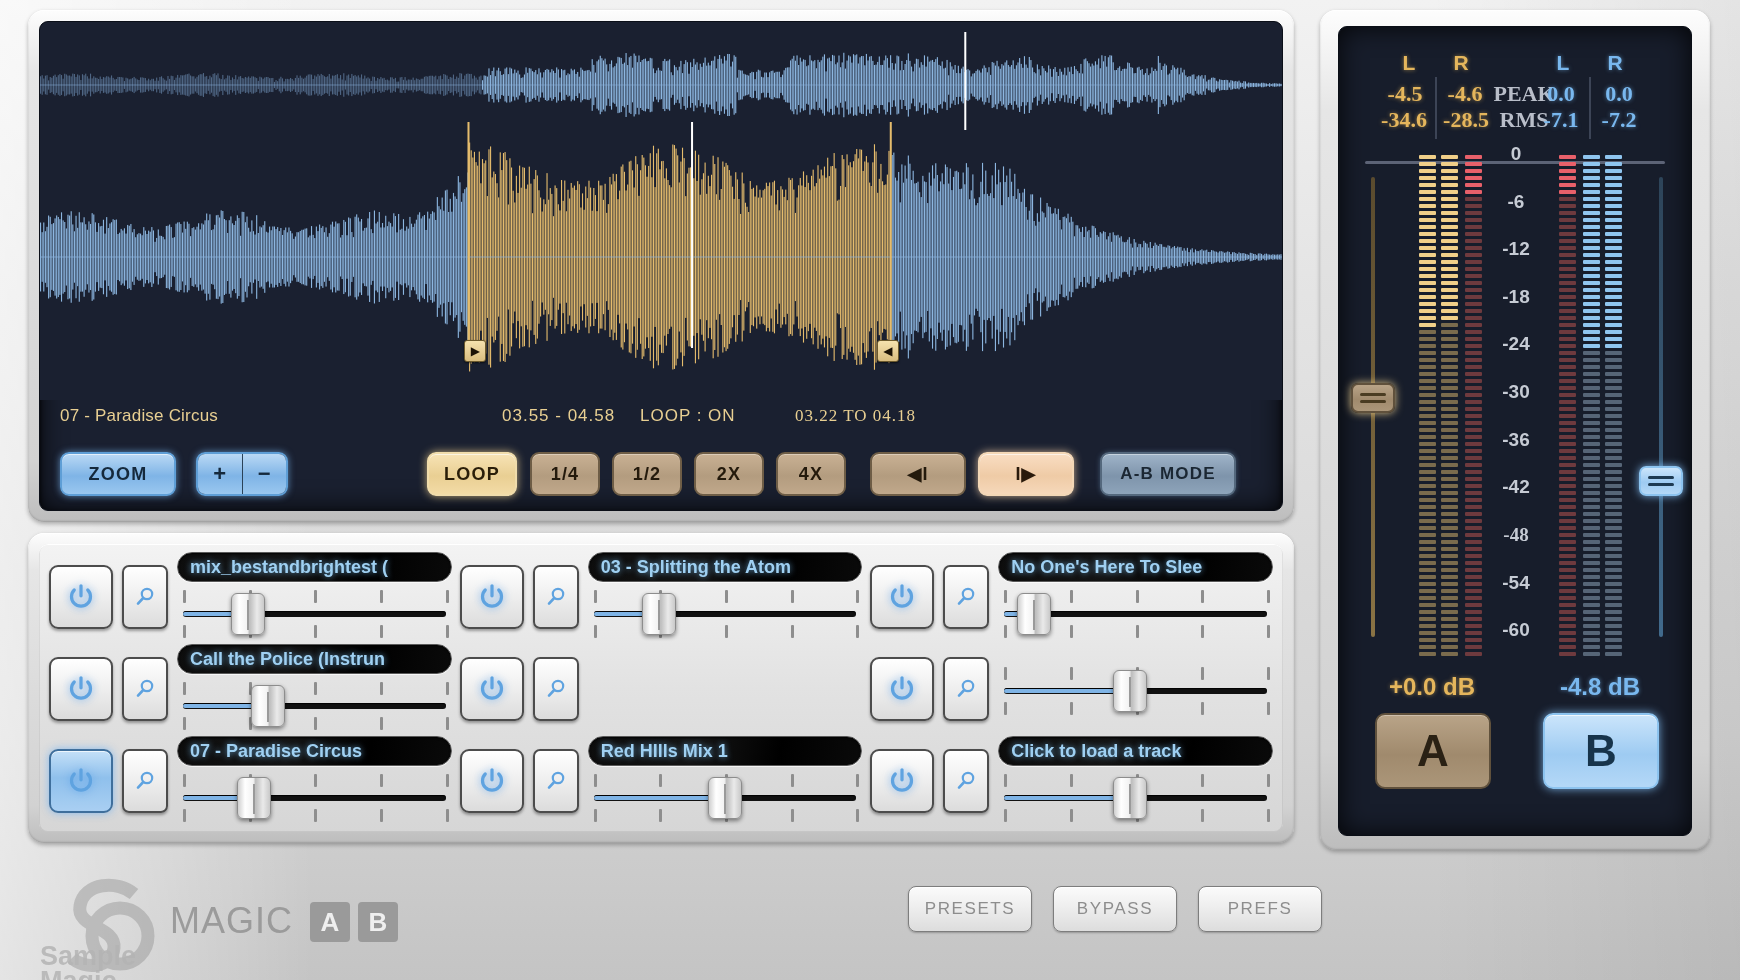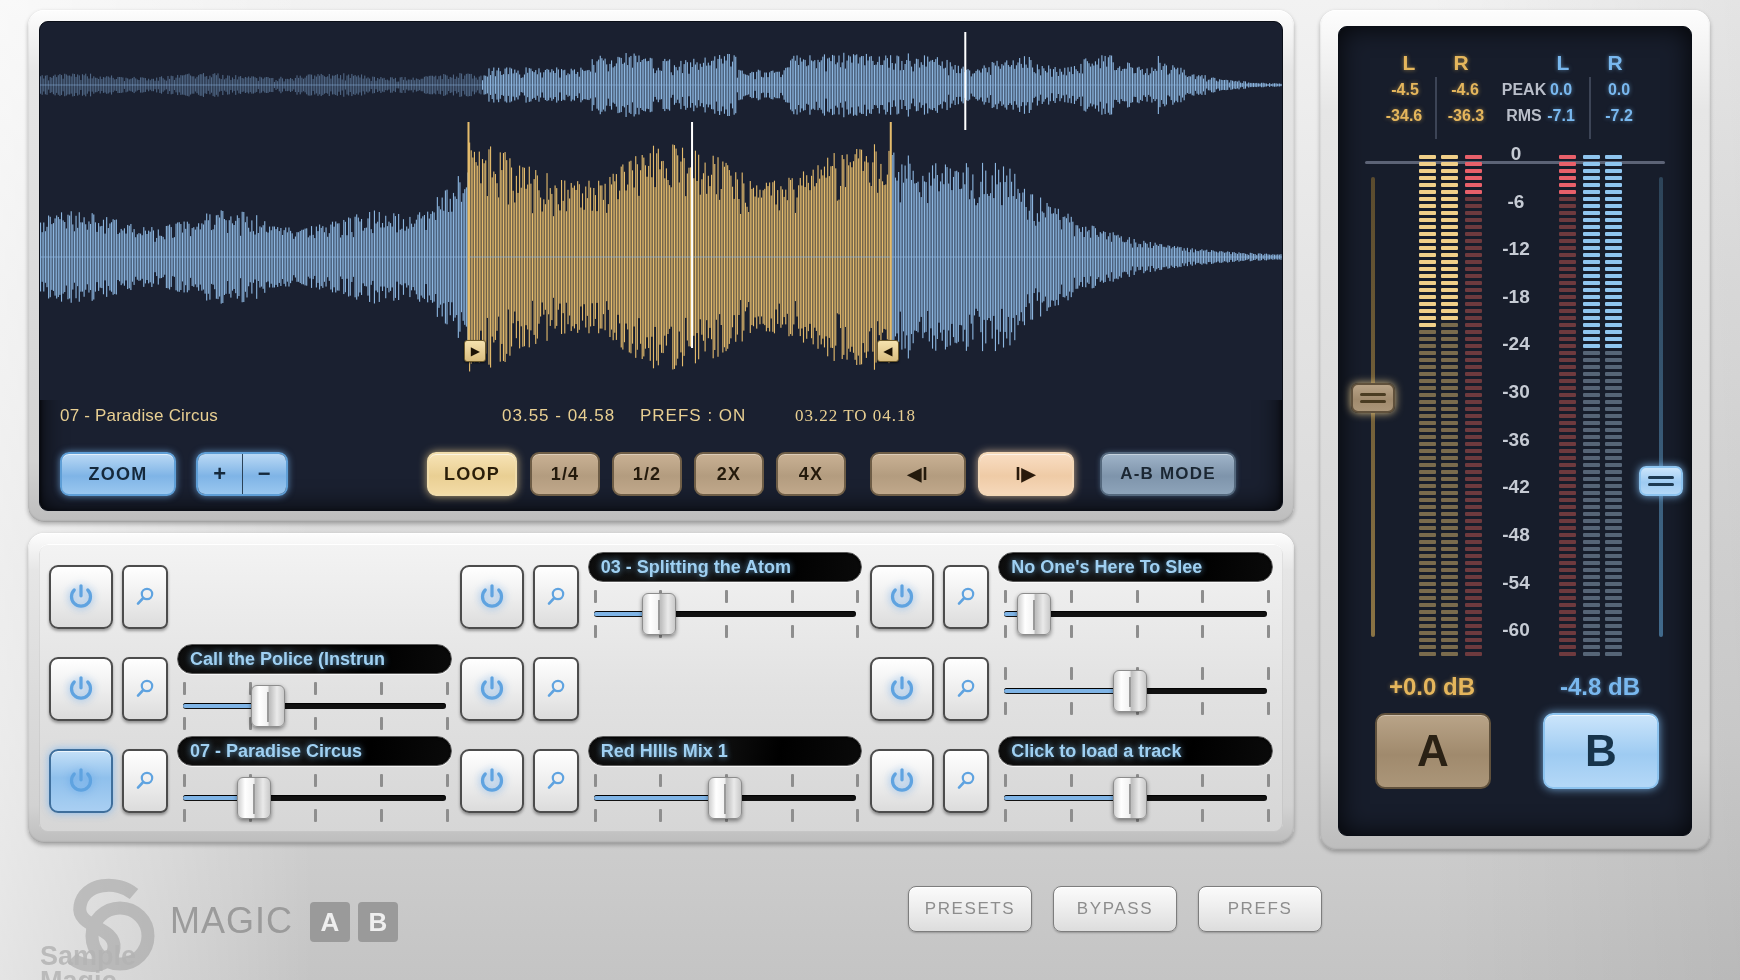--- a/index.html
+++ b/index.html
@@ -196,21 +196,21 @@
   #meter-screen{
     position:absolute; left:18px; top:16px; width:354px; height:810px;
     border-radius:9px; overflow:hidden;
     background:#171d2b;
     border:1px solid #0a0e16;
     box-shadow: inset 0 0 26px rgba(0,0,0,.85);
   }
   .readout{ position:absolute; left:0; right:0; top:24px; height:88px; }
   .ro-col{ position:absolute; text-align:center; font-weight:bold; }
   .ro-lab{ font-size:21px; }
-  .ro-val{ font-size:16px; }
+  .ro-val{ font-size:22px;font-family:Liberation Serif, serif; }
   .amber{ color:#e5b65c; text-shadow:0 0 4px rgba(225,180,90,.6);}
   .blue{ color:#79b8ef; text-shadow:0 0 4px rgba(120,185,240,.6);}
   .grey{ color:#b9bec9; }
   .ro-sep{
     position:absolute; width:2px; background:#3c4456; top:26px; height:62px;
   }
   .ro-underline{
     position:absolute; left:26px; right:26px; top:110px; height:3px;
     background:#5c6376; border-radius:2px;
   }
@@ -1843,21 +1843,21 @@
                 <line x1="646.8000000000001" x2="646.8000000000001" y1="100" y2="326" stroke="#ffffff" stroke-width="2"></line>
                 <line x1="917.84" x2="917.84" y1="10" y2="108" stroke="#ffffff" stroke-width="2"></line>
               </svg>
             <div class="loop-handle" id="loop-start" style="left: 424.49px; top: 318px;">▶</div>
             <div class="loop-handle" id="loop-end" style="left: 836.77px; top: 318px;">◀</div>
           </div>
 
           <div class="info-line">
             <span class="track-name">07 - Paradise Circus</span>
             <span class="sel-range">03.55 - 04.58</span>
-            <span class="loop-state">PREFS : ON</span>
+            <span class="loop-state">LOOP : ON</span>
             <span class="loop-range">03.22  TO  04.18</span>
           </div>
 
           <div class="transport">
             <div class="btn btn-blue" style="left:6px;width:116px;">ZOOM</div>
 
             <div class="plusminus" style="left:142px;">
               <div>+</div>
               <div>−</div>
             </div>
@@ -1883,20 +1883,42 @@
               <svg class="pw" width="30" height="30" viewBox="0 0 24 24">
                 <path d="M12 3 v8" stroke="#5fa3e0" stroke-width="2.6" stroke-linecap="round" fill="none"></path>
                 <path d="M6.6 6.4 a7.6 7.6 0 1 0 10.8 0" stroke="#5fa3e0" stroke-width="2.6" fill="none" stroke-linecap="round"></path>
               </svg>
             </div>
             <div class="sq-btn small">
               <svg width="24" height="24" viewBox="0 0 24 24">
                 <circle cx="14" cy="9" r="5.2" stroke="#5fa3e0" stroke-width="2.2" fill="none"></circle>
                 <path d="M10.2 13 L5 18.6" stroke="#5fa3e0" stroke-width="2.6" stroke-linecap="round"></path>
               </svg>
+            </div>
+            <div class="slot-right">
+              <div class="name-plate">
+                <span>mix_bestandbrightest (</span>
+              </div>
+              <div class="slider">
+                <div class="ticks">
+                  <div class="tick top" style="left:0%"></div>
+                  <div class="tick bot" style="left:0%"></div>
+                  <div class="tick top" style="left:25%"></div>
+                  <div class="tick bot" style="left:25%"></div>
+                  <div class="tick top" style="left:50%"></div>
+                  <div class="tick bot" style="left:50%"></div>
+                  <div class="tick top" style="left:75%"></div>
+                  <div class="tick bot" style="left:75%"></div>
+                  <div class="tick top" style="left:100%"></div>
+                  <div class="tick bot" style="left:100%"></div>
+                </div>
+                <div class="rail"></div>
+                <div class="fill" style="width:calc(26% - 6px)"></div>
+                <div class="knob" style="left:26%"></div>
+              </div>
             </div>
           </div>
           <div class="slot">
             <div class="sq-btn">
               <svg class="pw" width="30" height="30" viewBox="0 0 24 24">
                 <path d="M12 3 v8" stroke="#5fa3e0" stroke-width="2.6" stroke-linecap="round" fill="none"></path>
                 <path d="M6.6 6.4 a7.6 7.6 0 1 0 10.8 0" stroke="#5fa3e0" stroke-width="2.6" fill="none" stroke-linecap="round"></path>
               </svg>
             </div>
             <div class="sq-btn small">
@@ -2181,39 +2203,39 @@
           <div class="ro-sep" style="left:96px;"></div>
           <div class="ro-sep" style="left:250px;"></div>
 
           <div class="ro-col amber ro-val" style="left:38px;width:56px;top:30px;">-4.5</div>
           <div class="ro-col amber ro-val" style="left:98px;width:56px;top:30px;">-4.6</div>
           <div class="ro-col grey ro-val" style="left:150px;width:70px;top:30px;">PEAK</div>
           <div class="ro-col blue ro-val" style="left:194px;width:56px;top:30px;">0.0</div>
           <div class="ro-col blue ro-val" style="left:252px;width:56px;top:30px;">0.0</div>
 
           <div class="ro-col amber ro-val" style="left:34px;width:62px;top:56px;">-34.6</div>
-          <div class="ro-col amber ro-val" style="left:96px;width:62px;top:56px;">-36.3</div>
+          <div class="ro-col amber ro-val" style="left:96px;width:62px;top:56px;">-28.5</div>
           <div class="ro-col grey ro-val" style="left:152px;width:66px;top:56px;">RMS</div>
           <div class="ro-col blue ro-val" style="left:192px;width:60px;top:56px;">-7.1</div>
           <div class="ro-col blue ro-val" style="left:250px;width:60px;top:56px;">-7.2</div>
 
           <div class="ro-underline"></div>
         </div>
 
         <div id="meters">
             <div class="scale" style="left: 148px;">
               <div style="top: -12px;">0</div>
               <div style="top: 35.619px;">-6</div>
               <div style="top: 83.2381px;">-12</div>
               <div style="top: 130.857px;">-18</div>
               <div style="top: 178.476px;">-24</div>
               <div style="top: 226.095px;">-30</div>
               <div style="top: 273.714px;">-36</div>
               <div style="top: 321.333px;">-42</div>
-              <div style="top: 368.952px;">-48</div>
+              <div style="top: 368.952px; font-family: Liberation Serif, serif;">-48</div>
               <div style="top: 416.571px;">-54</div>
               <div style="top: 464.19px;">-60</div>
             </div>
             <div class="mbar" style="left: 80px;">
               <div class="seg" style="top: 0px; background: rgb(240, 207, 137);"></div>
               <div class="seg" style="top: 7px; background: rgb(240, 207, 137);"></div>
               <div class="seg" style="top: 14px; background: rgb(240, 207, 137);"></div>
               <div class="seg" style="top: 21px; background: rgb(240, 207, 137);"></div>
               <div class="seg" style="top: 28px; background: rgb(240, 207, 137);"></div>
               <div class="seg" style="top: 35px; background: rgb(240, 207, 137);"></div>

